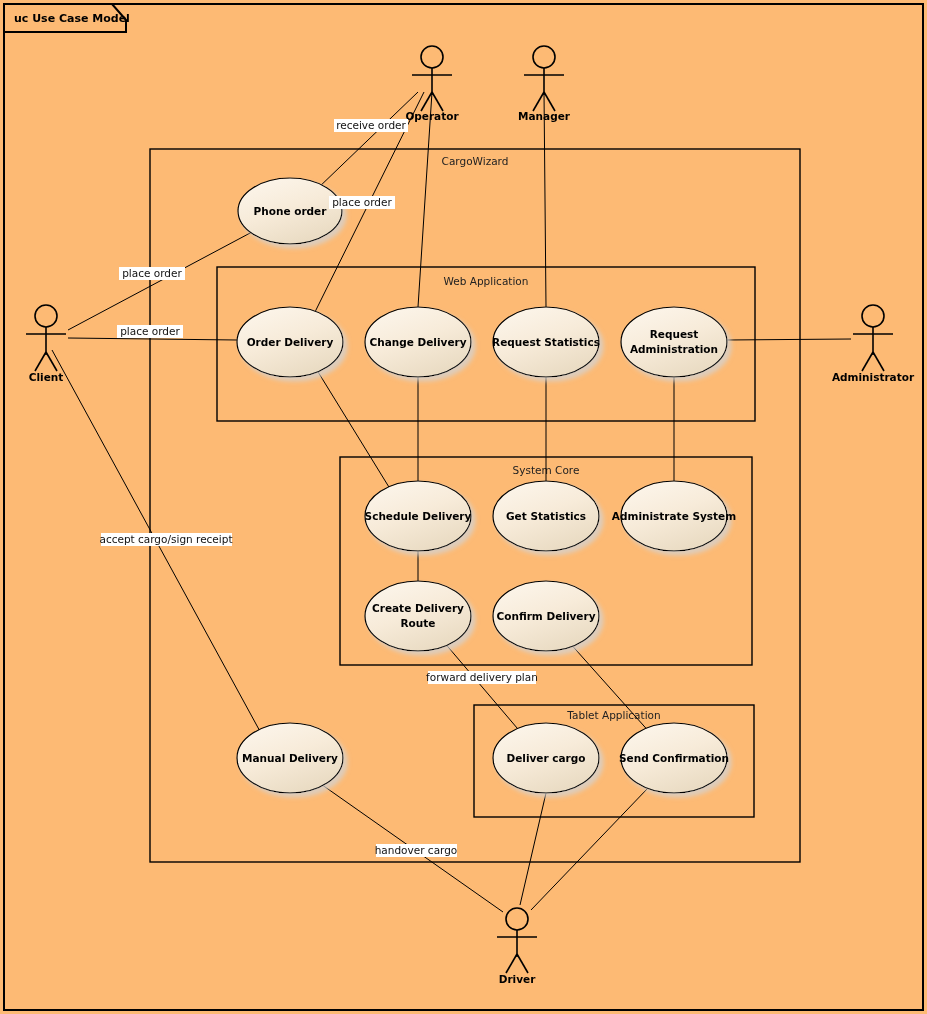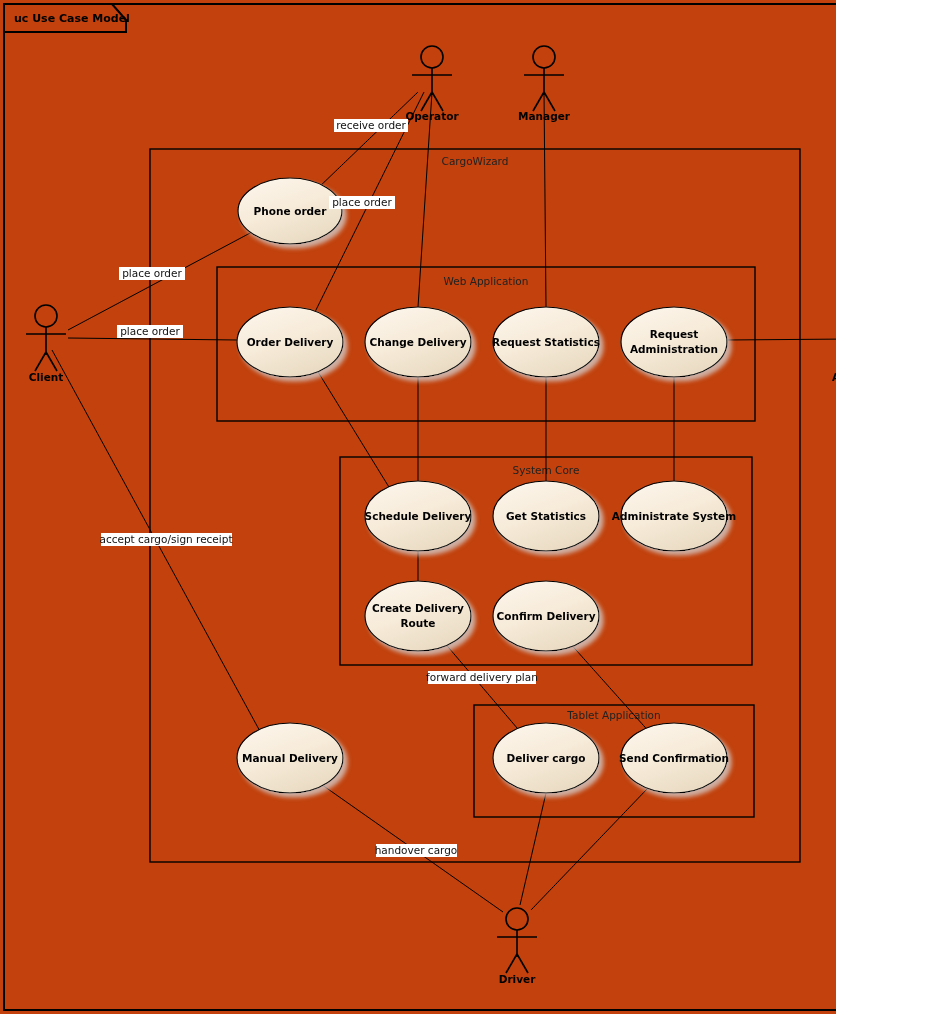--- a/index.html
+++ b/index.html
@@ -5,23 +5,23 @@
   html, body {
     margin: 0;
     padding: 0;
     background: #ffffff;
   }
   body {
     font-family: "DejaVu Sans", sans-serif;
   }
   #canvas {
     position: relative;
-    width: 836px;
+    width: 927px;
     height: 1014px;
-    background: #c2410c;
+    background: #fdba74;
     overflow: hidden;
     text-align: right;
   }
   #diagram-svg {
     position: absolute;
     left: 0;
     top: 0;
     width: 927px;
     height: 1014px;
   }

